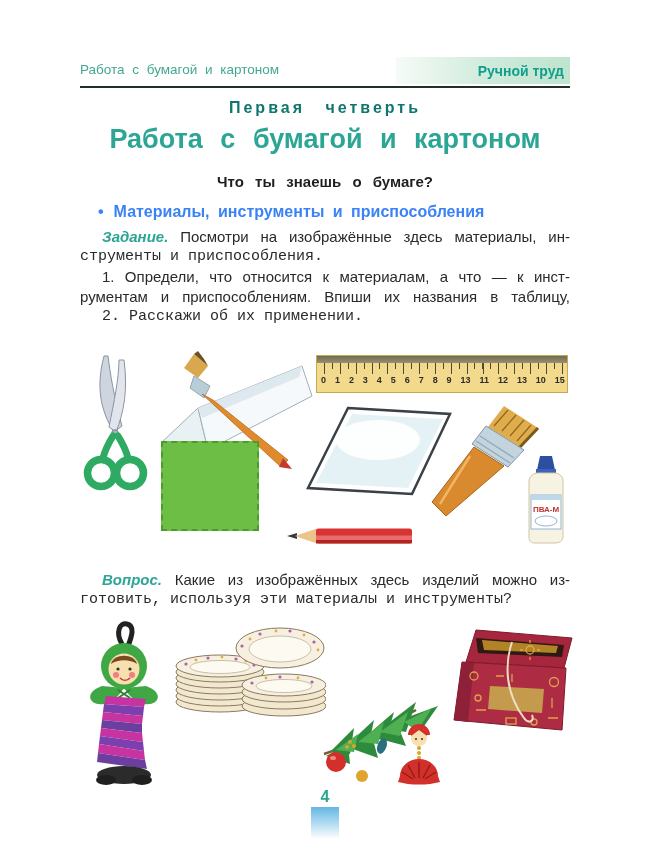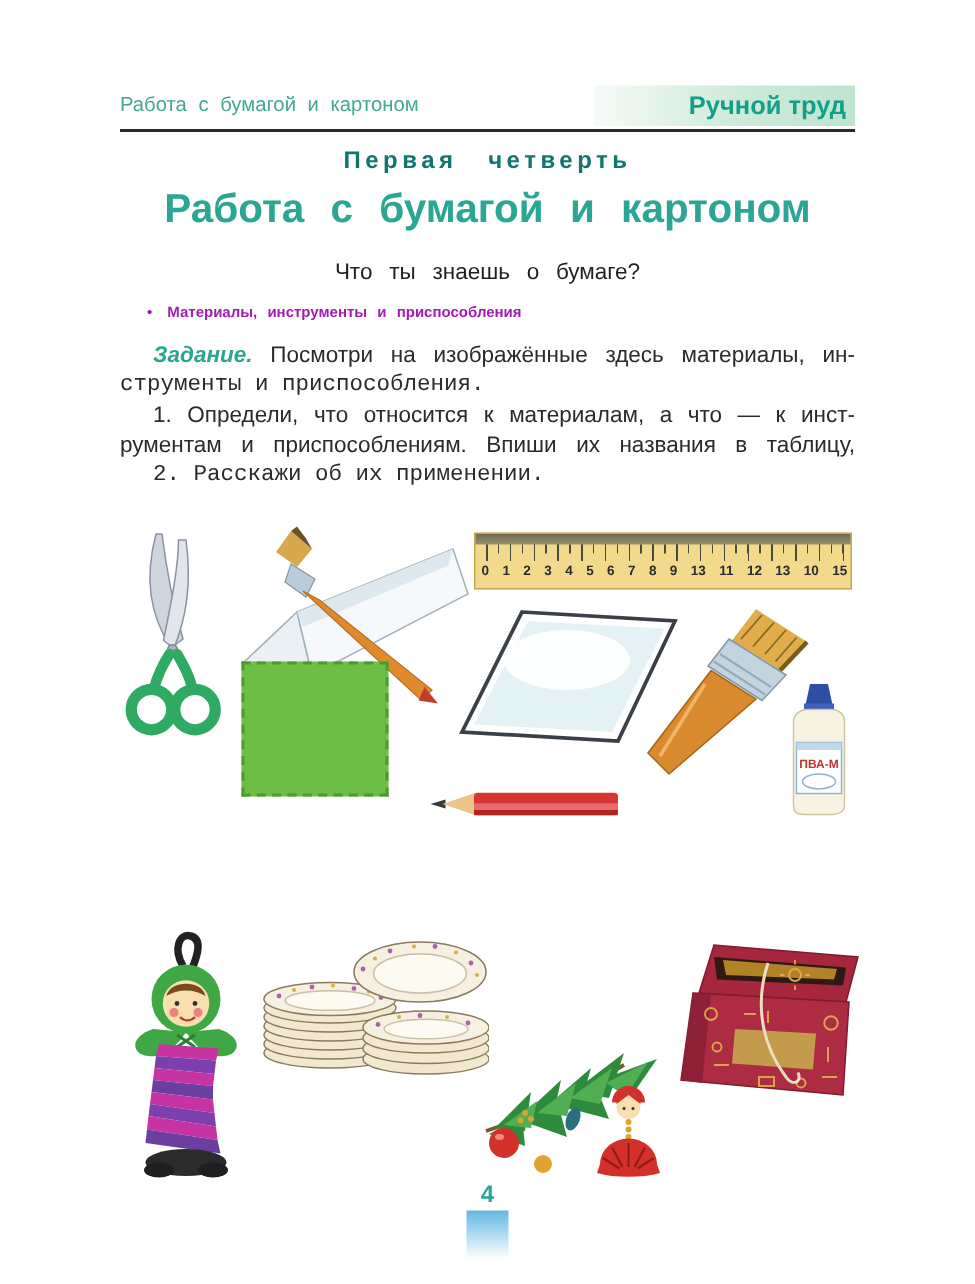--- a/index.html
+++ b/index.html
@@ -4,32 +4,32 @@
 <style>
   html,body{margin:0;padding:0;background:#fff;}
   .page{position:relative;width:591px;height:856px;background:#ffffff;
         font-family:"Liberation Sans",sans-serif;overflow:hidden;padding-left:23px;}
 
   
   .header-left{position:absolute;left:80px;top:62px;font-size:13.5px;color:#43A893;word-spacing:4px;}
   .badge{position:absolute;left:396px;top:57px;width:174px;height:27px;
          background:linear-gradient(90deg,#f6fbf7,#cdeada 55%,#bfe4cf);
          display:flex;align-items:center;justify-content:flex-end;
-         padding-right:6px;box-sizing:border-box;font-weight:bold;font-size:17px;color:#12A08C;}
+         padding-right:6px;box-sizing:border-box;font-weight:bold;font-size:14px;color:#12A08C;}
   .rule{position:absolute;left:80px;top:86px;width:490px;height:2px;background:#223028;}
 
   
   .quarter{position:absolute;left:80px;top:99px;width:490px;text-align:center;
            color:#0f766e;font-weight:bold;font-size:16px;letter-spacing:3px;word-spacing:13px;}
   .main-title{position:absolute;left:55px;top:124px;width:540px;text-align:center;
               color:#2BA594;font-weight:bold;font-size:27px;word-spacing:10px;}
   .subheading{position:absolute;left:80px;top:173px;width:490px;text-align:center;
-              font-weight:normal;font-size:15px;word-spacing:7px;color:#1f1f1f;}
-  .section-heading{position:absolute;left:98px;top:203px;font-weight:bold;font-size:10px;
-                   word-spacing:4px;color:#a21caf;}
+              font-weight:bold;font-size:15px;word-spacing:7px;color:#1f1f1f;}
+  .section-heading{position:absolute;left:98px;top:203px;font-weight:bold;font-size:16px;
+                   word-spacing:4px;color:#3b82f6;}
   .section-heading .dot{margin-right:10px;}
 
   
   .textblock{position:absolute;left:80px;width:490px;font-size:15px;color:#2a2a2a;line-height:19.9px;}
   .task{top:227px;} .question{top:570px;}
   .line{text-align:justify;text-align-last:justify;}
   .line.last{text-align-last:left;font-family:Liberation Mono, monospace;}
   .line.first{padding-left:22px;}
   .lbl{color:#2BA594;font-weight:bold;font-style:italic;margin-top:33px;}
 
@@ -161,20 +161,27 @@
       <polygon points="19,1 31,1 34,15 16,15" fill="#2D4FA1"></polygon>
       <rect x="15" y="14" width="20" height="4" fill="#3c62bd"></rect>
       <path d="M8,26 C8,21 13,18 17,18 L33,18 C38,18 42,21 42,26 L42,82 C42,86 38,88 34,88 L14,88 C10,88 8,86 8,82 Z" fill="#F7F3E2" stroke="#cfc6a0"></path>
       <rect x="10" y="40" width="30" height="34" fill="#ffffff" stroke="#8fb4d6"></rect>
       <rect x="10" y="40" width="30" height="5" fill="#bcd8ea"></rect>
       <text x="25" y="57" text-anchor="middle" font-size="8" font-weight="bold" fill="#C23333" font-family="Liberation Sans, sans-serif">ПВА-М</text>
       <ellipse cx="25" cy="66" rx="11" ry="5" fill="none" stroke="#8fb4d6"></ellipse>
     </svg>
   </div>
 
+  <div class="textblock question">
+    <div class="line first">
+      <span class="lbl">Вопрос.</span>
+      <span>Какие из изображённых здесь изделий можно из-</span>
+    </div>
+    <div class="line last">готовить, используя эти материалы и инструменты?</div>
+  </div>
 
   <div>
 
     <svg class="sprite" style="left:82px;top:620px" width="88" height="172" viewBox="0 0 88 172">
       <path d="M40,24 C33,12 38,2 45,4 C53,6 50,16 46,26" fill="none" stroke="#222" stroke-width="5"></path>
       <circle cx="42" cy="46" r="23" fill="#3FA845"></circle>
       <circle cx="42" cy="49" r="15.5" fill="#F7DFB0"></circle>
       <path d="M29,44 C31,33 53,33 55,44 C48,39 36,39 29,44" fill="#7a4a1e"></path>
       <circle cx="36" cy="49" r="1.6" fill="#333"></circle>
         <circle cx="48" cy="49" r="1.6" fill="#333"></circle>

